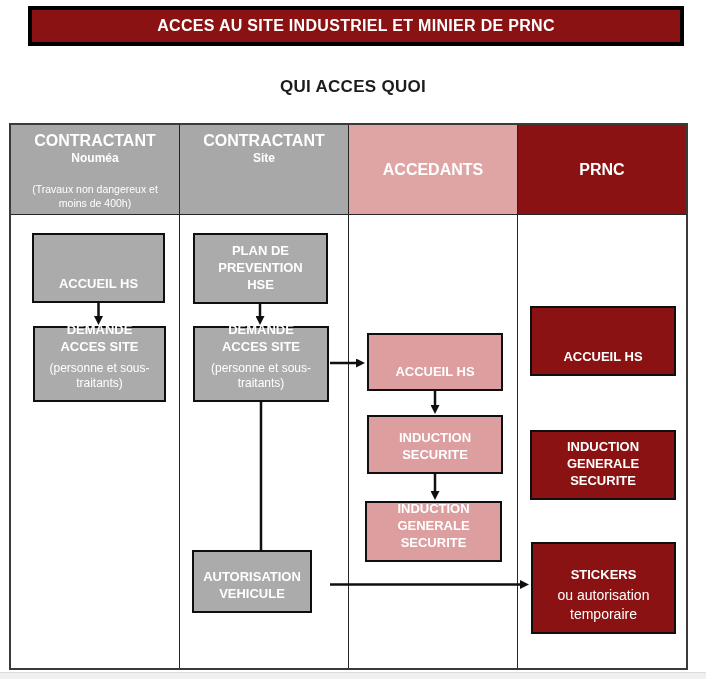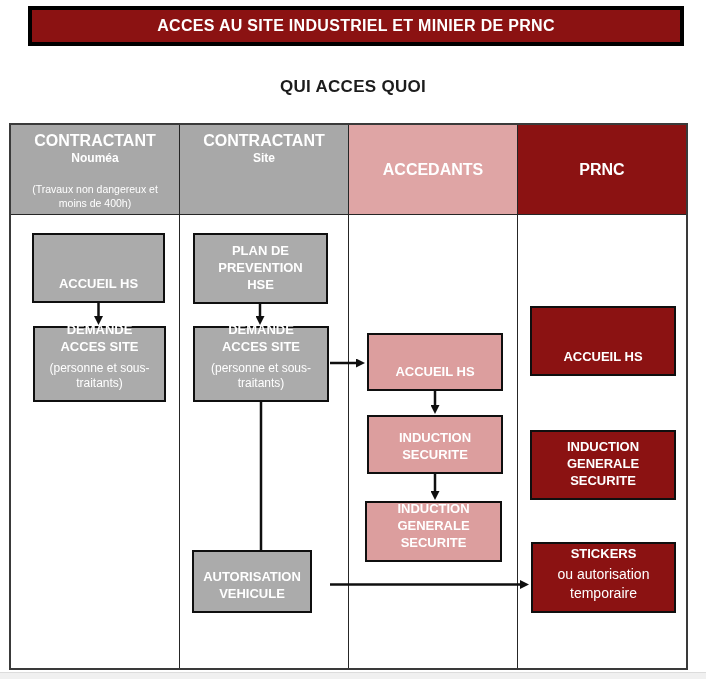--- a/index.html
+++ b/index.html
@@ -50,21 +50,21 @@
   .b-c1-accueil{left:32px;top:233px;width:133px;height:70px;}
   .b-c1-demande{left:33px;top:326px;width:133px;height:76px;}
   .b-c2-plan{left:193px;top:233px;width:135px;height:71px;}
   .b-c2-demande{left:193px;top:326px;width:136px;height:76px;}
   .b-c2-autorisation{left:192px;top:550px;width:120px;height:63px;}
   .b-c3-accueil{left:367px;top:333px;width:136px;height:58px;}
   .b-c3-passeport{left:367px;top:415px;width:136px;height:59px;}
   .b-c3-induction{left:365px;top:501px;width:137px;height:61px;}
   .b-c4-accueil{left:530px;top:306px;width:146px;height:70px;}
   .b-c4-induction{left:530px;top:430px;width:146px;height:70px;}
-  .b-c4-stickers{left:531px;top:542px;width:145px;height:71px;}
+  .b-c4-stickers{left:531px;top:542px;width:145px;height:92px;}
 
   .overlay{position:absolute;left:0;top:0;z-index:5;pointer-events:none;}
   .bottom-strip{position:absolute;left:0;top:672px;width:706px;height:7px;
     background:#f0f0f0;border-top:1px solid #dcdcdc;box-sizing:border-box;}
 </style>
 </head>
 <body>
 
 <div class="canvas">
 

